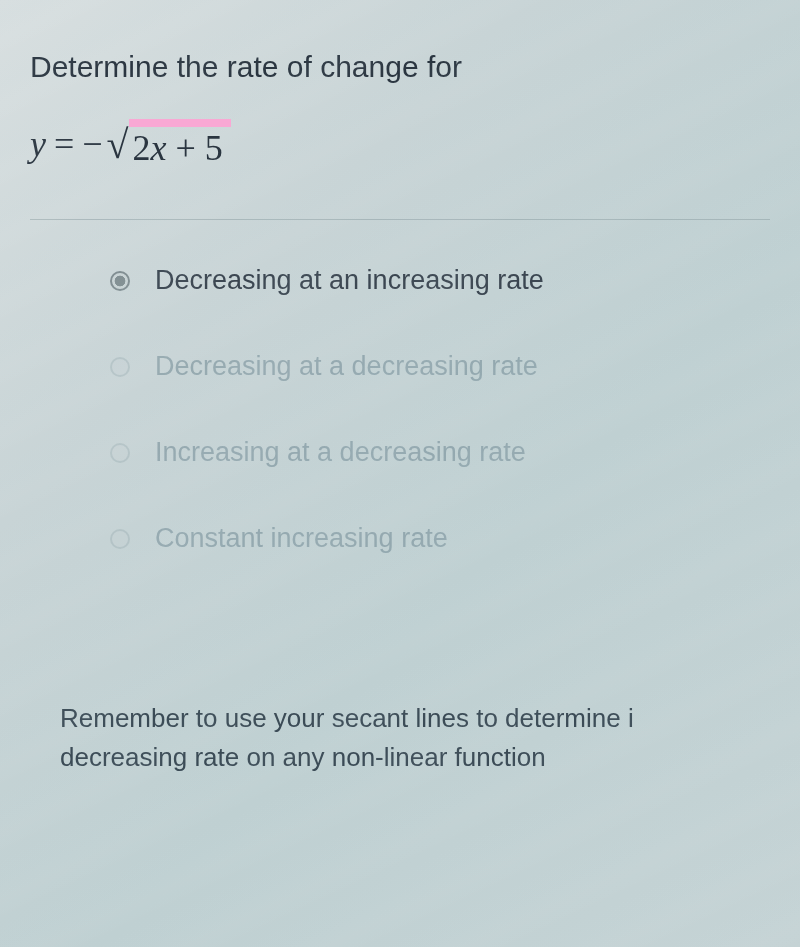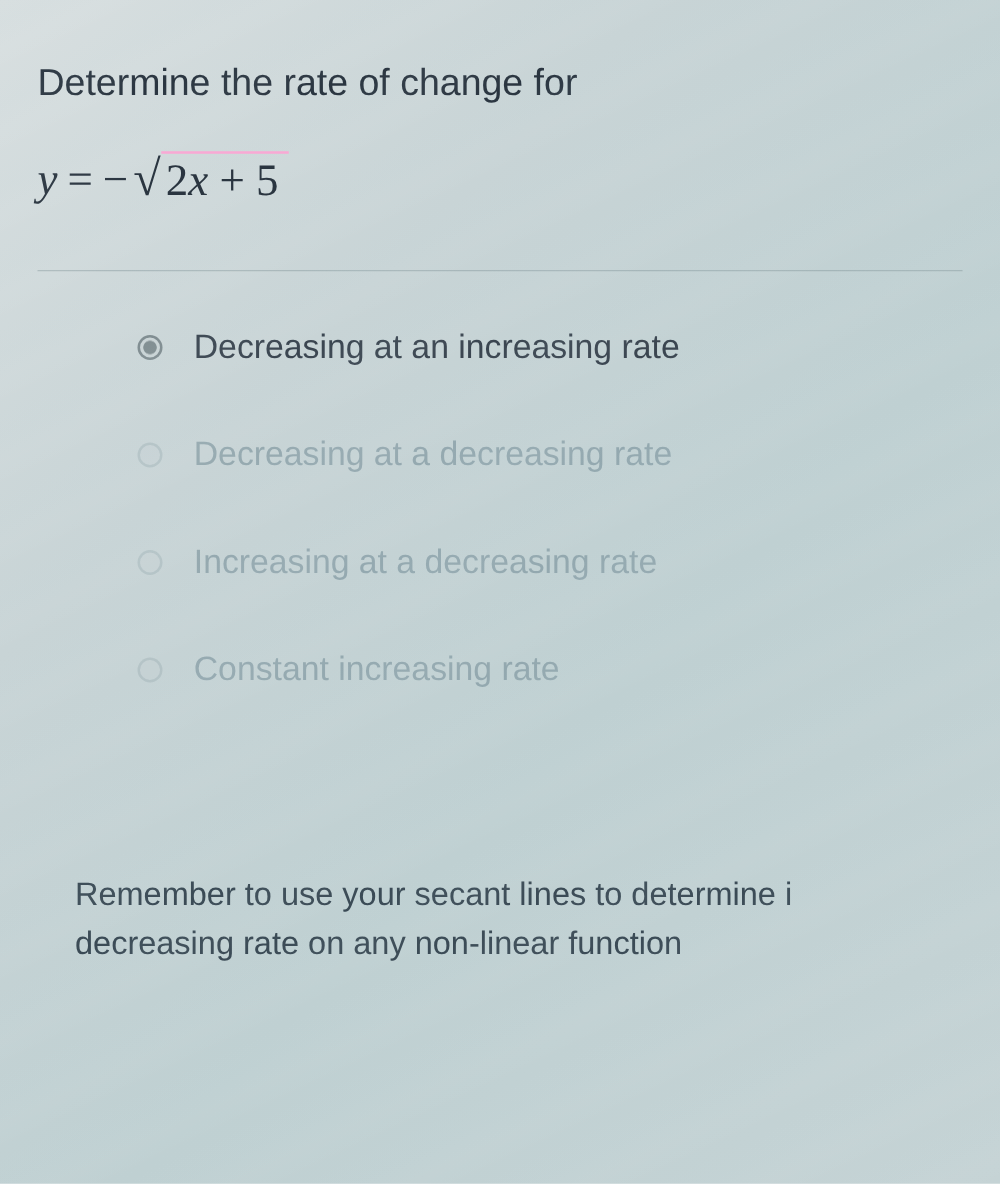--- a/index.html
+++ b/index.html
@@ -47,21 +47,21 @@
     .sqrt-container {
       display: inline-flex;
       align-items: center;
       position: relative;
     }
     .sqrt-symbol {
       font-size: 40px;
       font-style: normal;
     }
     .sqrt-content {
-      border-top: 2px solid #f9a8d4;
+      border-top: 8px solid #f9a8d4;
       padding: 0 8px 0 4px;
       font-style: normal;
     }
     .sqrt-content .x {
       font-style: italic;
     }
     .divider {
       border: none;
       border-top: 1px solid rgba(120, 140, 145, 0.4);
       margin: 0 0 45px 0;

